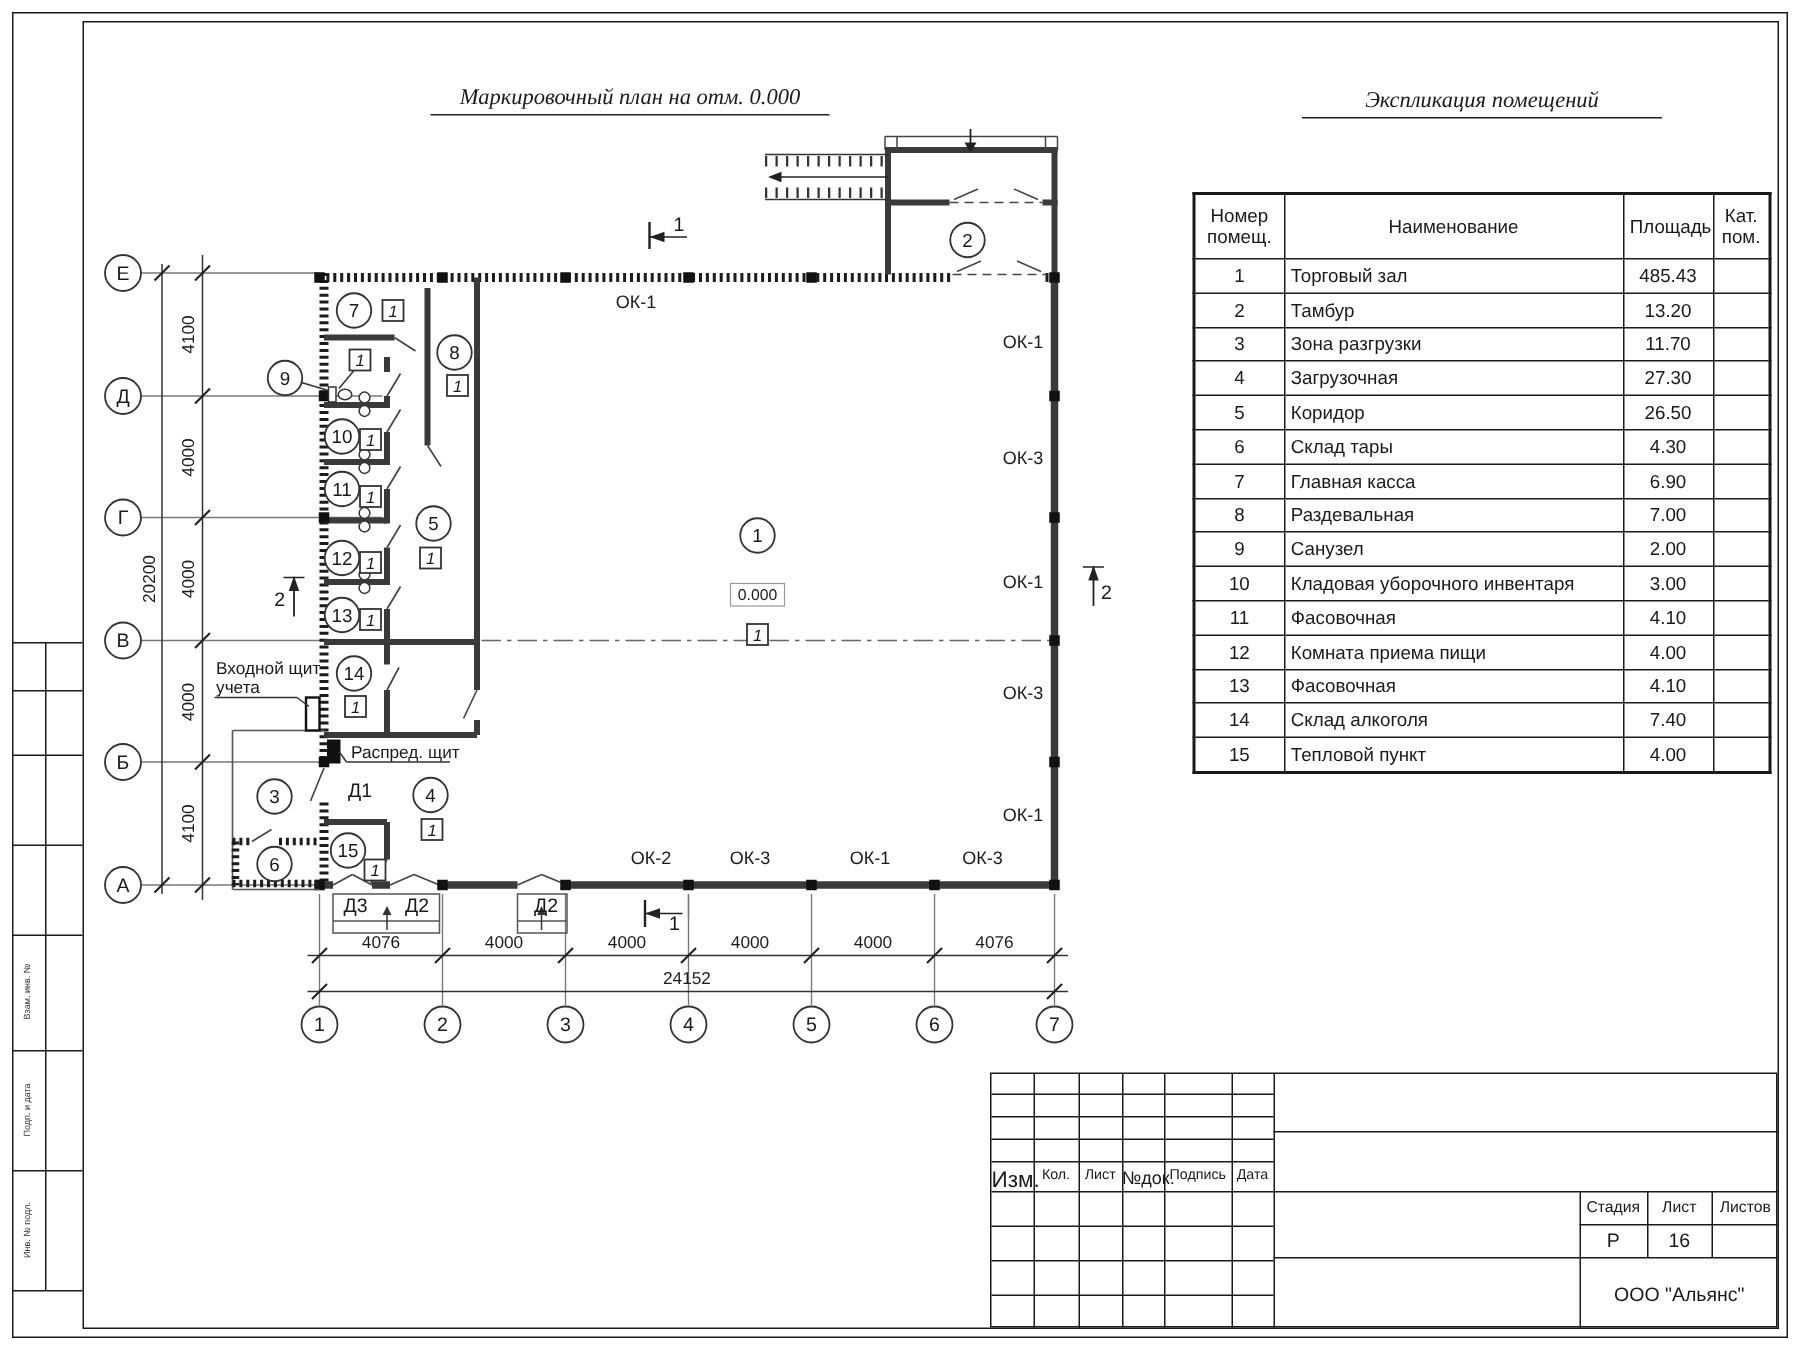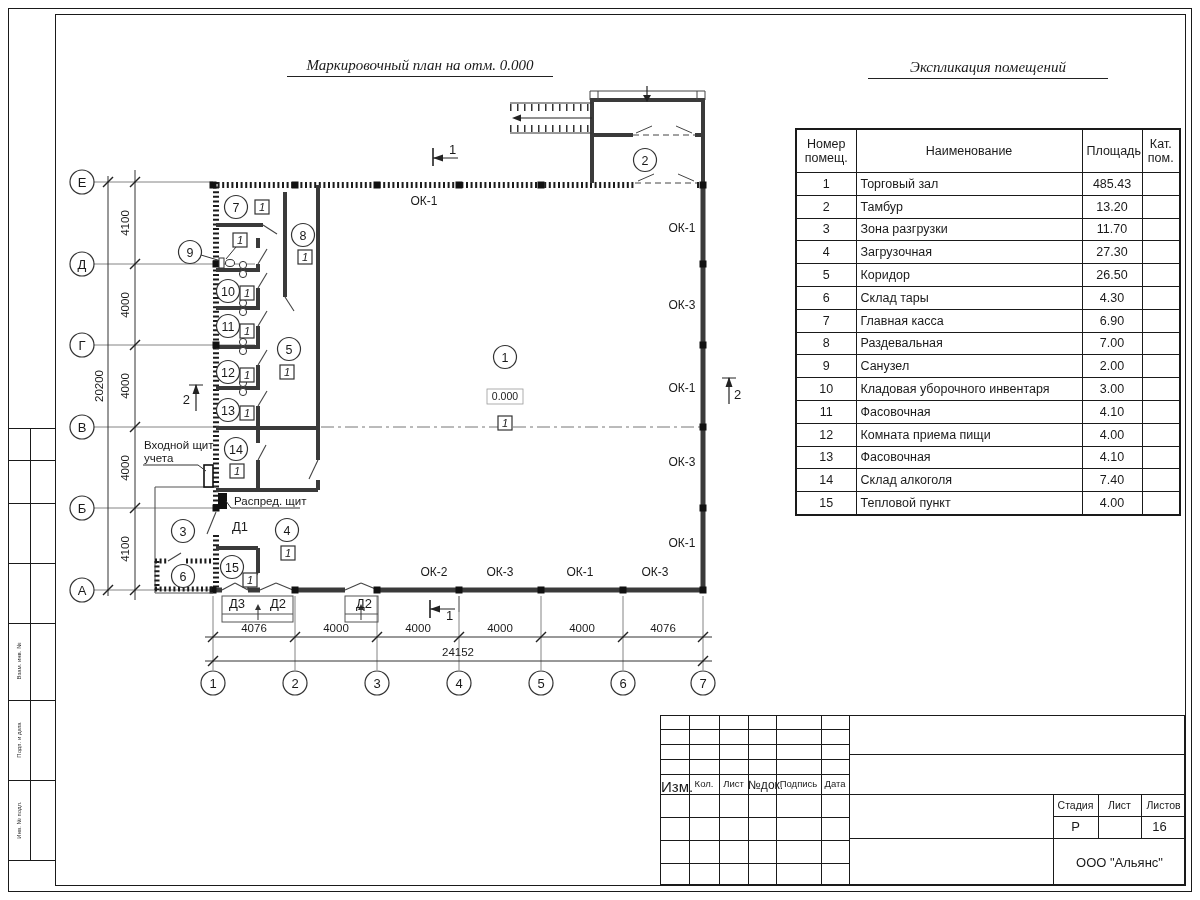--- a/index.html
+++ b/index.html
@@ -575,18 +575,18 @@
     <div class="abs hline" style="left:188px;top:122px;width:337px;border-top-width:1.4px;"></div>
     <div class="abs vline" style="left:392px;top:78px;height:44px;border-left-width:1.4px;"></div>
     <div class="abs vline" style="left:437px;top:78px;height:44px;"></div>
     <div class="abs vline" style="left:480px;top:78px;height:44px;"></div>
     <div class="abs vline" style="left:392px;top:122px;height:48px;border-left-width:1.4px;"></div>
 
     <div class="abs tb-txt" style="left:392px;top:83px;width:45px;">Стадия</div>
     <div class="abs tb-txt" style="left:437px;top:83px;width:43px;">Лист</div>
     <div class="abs tb-txt" style="left:480px;top:83px;width:45px;">Листов</div>
     <div class="abs tb-big" style="left:392px;top:103px;width:45px;">Р</div>
-    <div class="abs tb-big" style="left:437px;top:103px;width:43px;margin-left:40px;">16</div>
+    <div class="abs tb-big" style="left:437px;top:103px;width:43px;">16</div>
 
     <div class="abs tb-big" style="left:392px;top:139px;width:133px;">ООО "Альянс"</div>
   </div>
 
 </div>
 
 </body></html>

